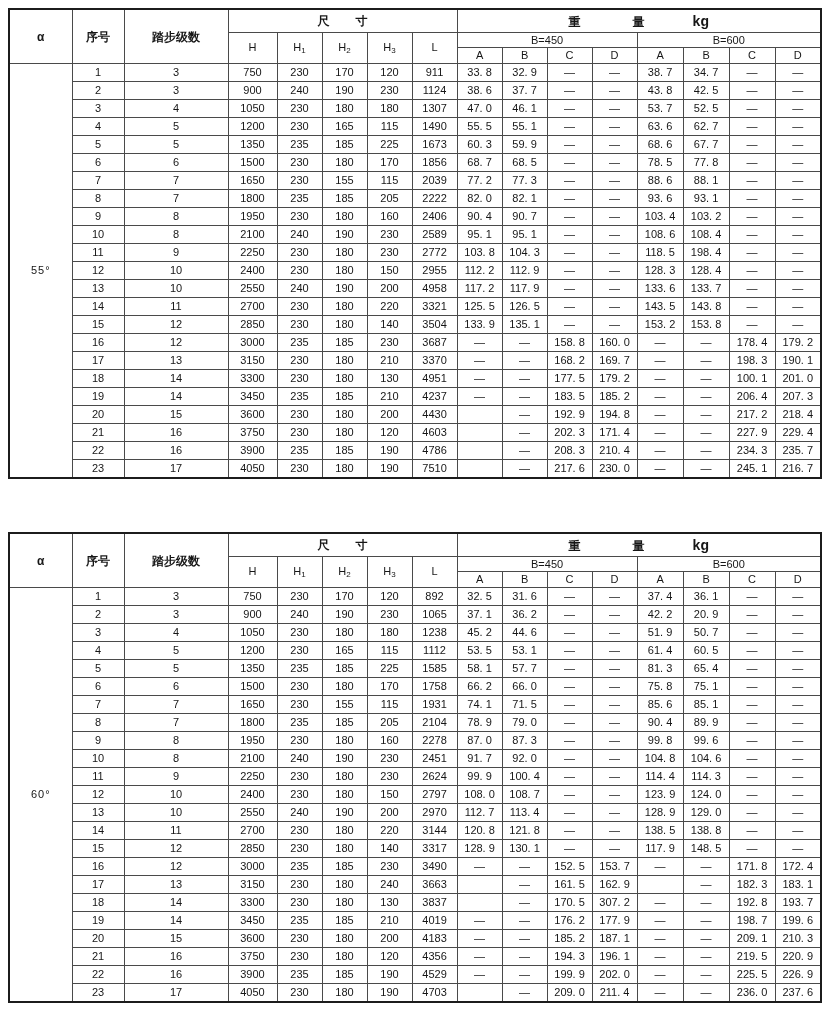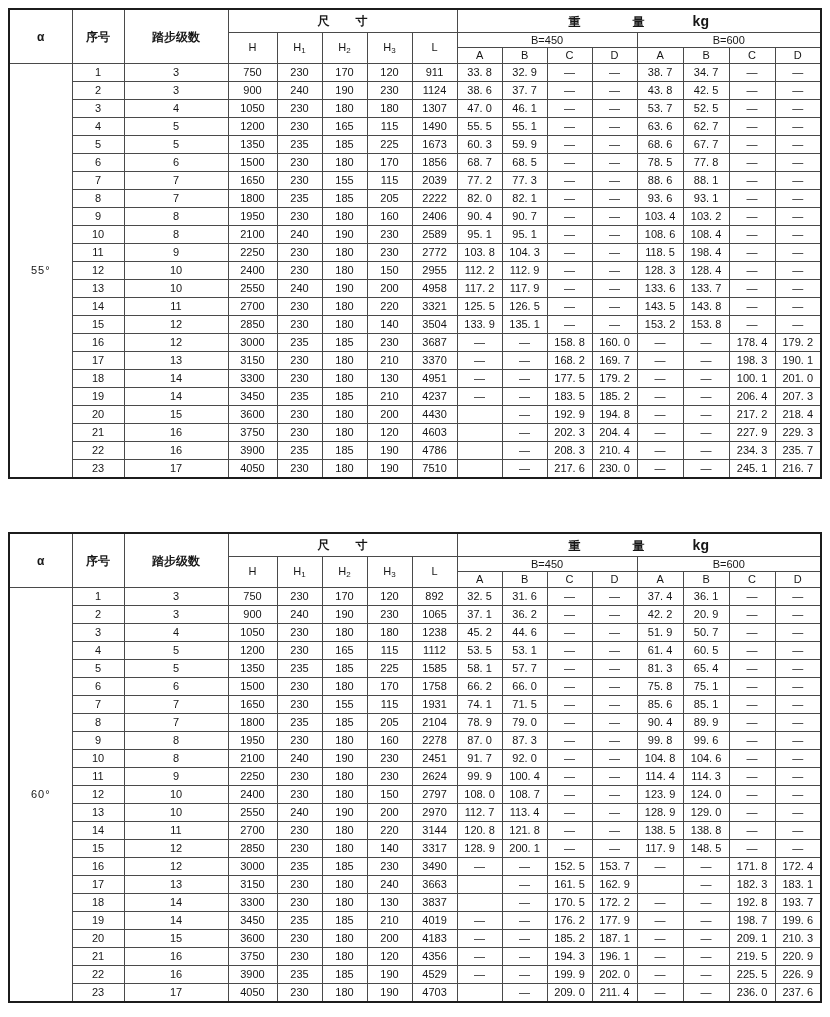--- a/index.html
+++ b/index.html
@@ -421,25 +421,25 @@
             <td>21</td>
             <td>16</td>
             <td>3750</td>
             <td>230</td>
             <td>180</td>
             <td>120</td>
             <td>4603</td>
             <td></td>
             <td>—</td>
             <td>202. 3</td>
-            <td>204. 4</td>
+            <td>171. 4</td>
             <td>—</td>
             <td>—</td>
             <td>227. 9</td>
-            <td>229. 3</td>
+            <td>229. 4</td>
           </tr>
           <tr>
             <td>22</td>
             <td>16</td>
             <td>3900</td>
             <td>235</td>
             <td>185</td>
             <td>190</td>
             <td>4786</td>
             <td></td>
@@ -762,21 +762,21 @@
           </tr>
           <tr>
             <td>15</td>
             <td>12</td>
             <td>2850</td>
             <td>230</td>
             <td>180</td>
             <td>140</td>
             <td>3317</td>
             <td>128. 9</td>
-            <td>200. 1</td>
+            <td>130. 1</td>
             <td>—</td>
             <td>—</td>
             <td>117. 9</td>
             <td>148. 5</td>
             <td>—</td>
             <td>—</td>
           </tr>
           <tr>
             <td>16</td>
             <td>12</td>
@@ -815,21 +815,21 @@
             <td>18</td>
             <td>14</td>
             <td>3300</td>
             <td>230</td>
             <td>180</td>
             <td>130</td>
             <td>3837</td>
             <td></td>
             <td>—</td>
             <td>170. 5</td>
-            <td>172. 2</td>
+            <td>307. 2</td>
             <td>—</td>
             <td>—</td>
             <td>192. 8</td>
             <td>193. 7</td>
           </tr>
           <tr>
             <td>19</td>
             <td>14</td>
             <td>3450</td>
             <td>235</td>

